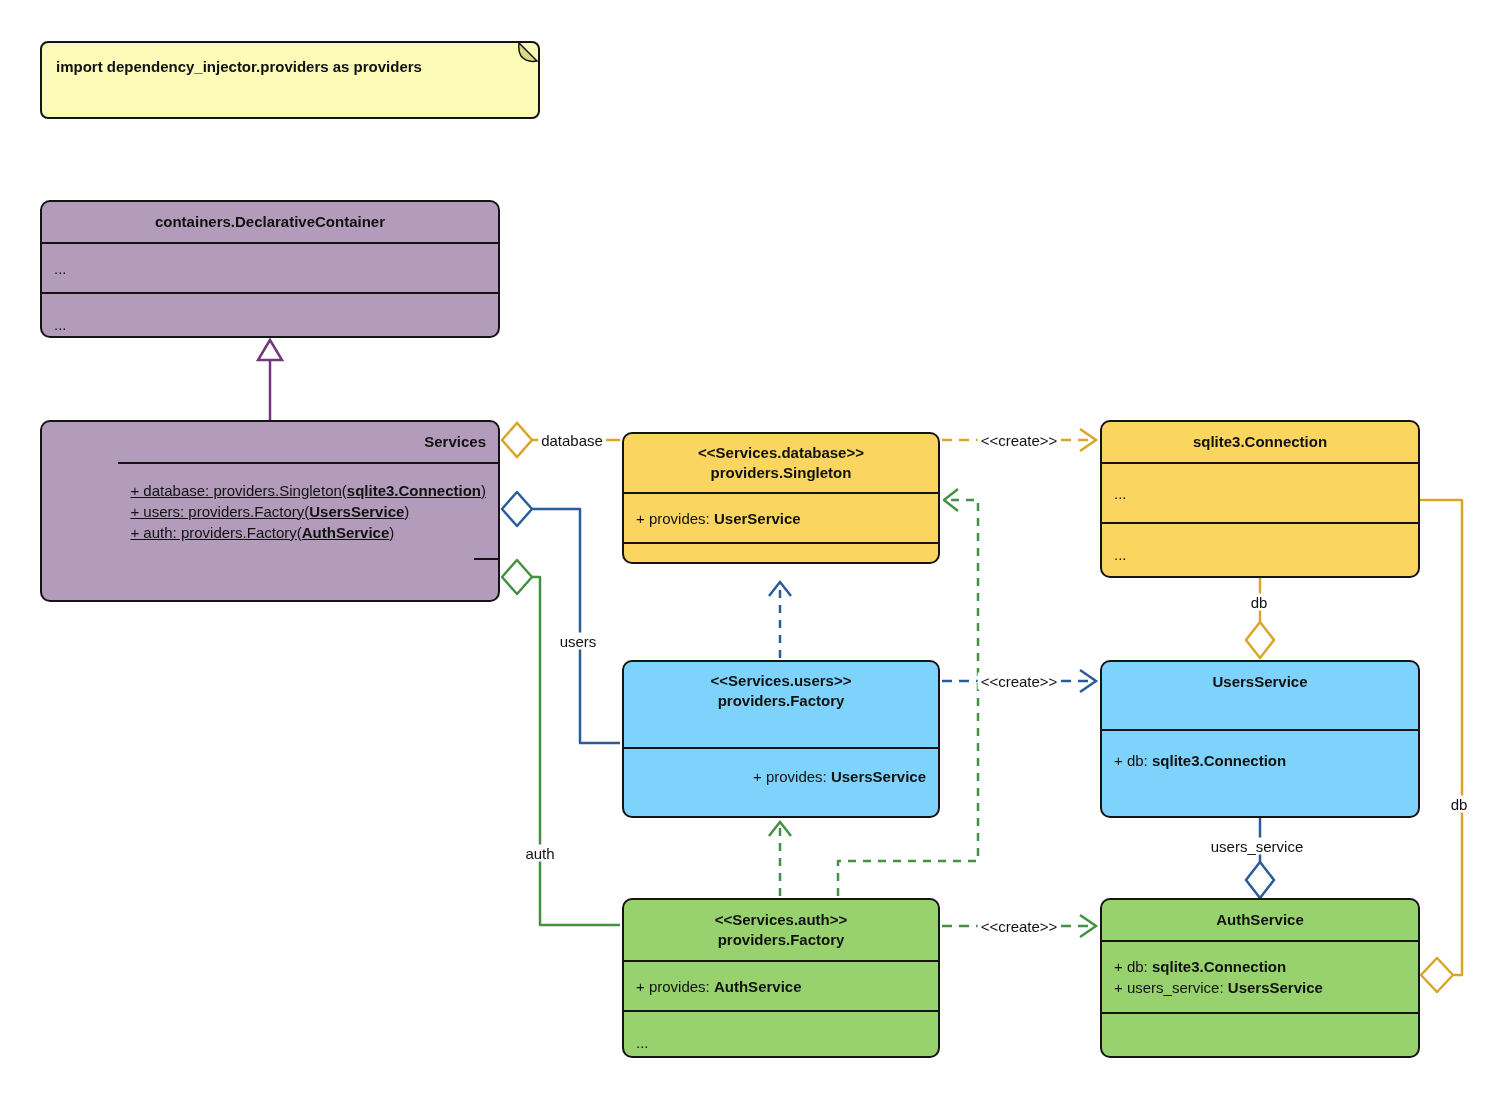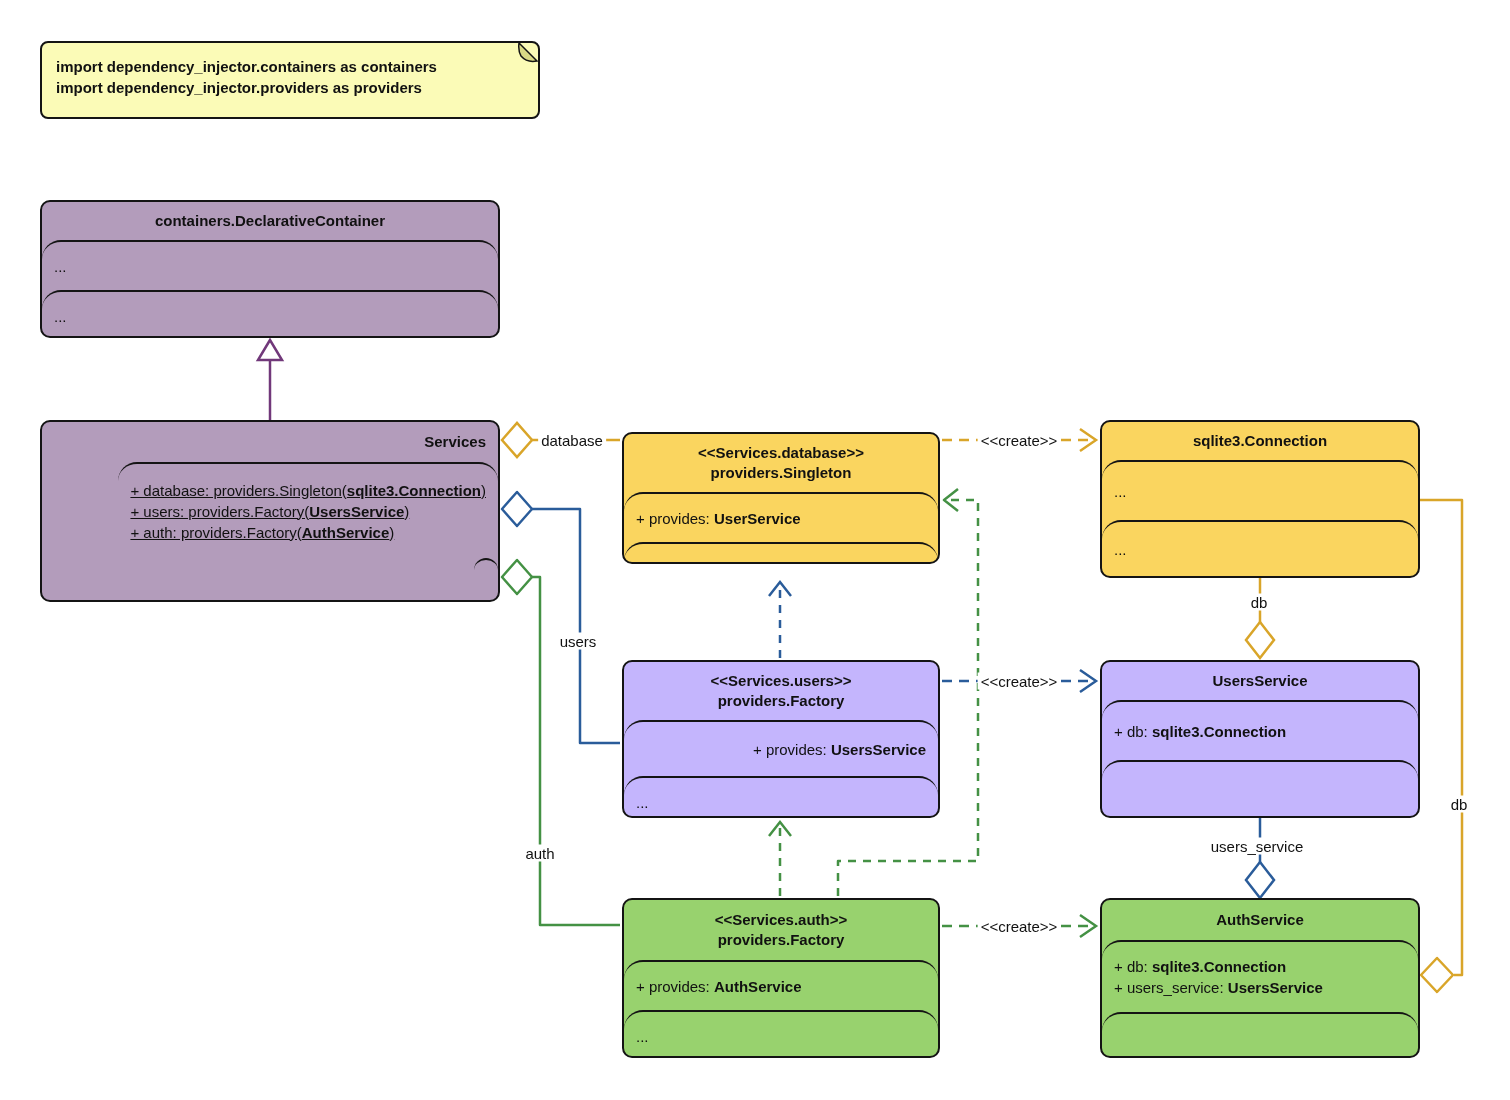--- a/index.html
+++ b/index.html
@@ -5,25 +5,25 @@
   * { box-sizing: border-box; margin: 0; padding: 0; }
   html, body { background: #ffffff; }
   body { font-family: "Liberation Sans", sans-serif; color: #111; }
   .canvas { position: relative; width: 1510px; height: 1100px; background: #fff; overflow: hidden; }
   .edges { position: absolute; left: 0; top: 0; width: 1510px; height: 1100px; }
 
   .uml-box { position: absolute; border: 2px solid #141414; border-radius: 10px;
              display: flex; flex-direction: column; font-size: 15px; overflow: hidden; }
   .purple { background: #B39CBB; }
   .gold   { background: #FAD55F; }
-  .blue   { background: #c4b5fd; }
+  .blue   { background: #7dd3fc; gap: 27px; }
   .green  { background: #98D26E; }
 
-  .comp { border-top: 2px solid #141414; padding: 14px 12px; display: flex;
-          flex-direction: column; justify-content: center; flex: none; border-radius: 19px; }
+  .comp { border-top: 2px solid #141414; padding: 20px 12px; display: flex;
+          flex-direction: column; justify-content: center; flex: none; }
   .comp:first-child { border-top: none; }
   .title { font-weight: bold; text-align: center; line-height: 20px; }
   .attr  { white-space: nowrap; line-height: 21px; }
   .u     { text-decoration: underline; }
 
   .edge-label { position: absolute; transform: translate(-50%,-50%); background: #fff;
                 padding: 0 3px; font-size: 15px; white-space: nowrap; z-index: 3; }
 
   .note { position: absolute; left: 40px; top: 41px; width: 500px; height: 78px;
           background: #FBFBB7; border: 2px solid #141414; border-radius: 8px;
@@ -98,21 +98,20 @@
     <g stroke="#D9A529" stroke-width="2.5" fill="none" stroke-linejoin="round">
       <polyline points="1420,500 1462,500 1462,975 1454,975"></polyline>
       <polygon points="1421,975 1437,958 1453,975 1437,992" fill="#ffffff"></polygon>
     </g>
   </svg>
 
   <div class="note">
     <svg class="note-fold" width="22" height="22">
       <path d="M2,1 L20,19 Q10,21 4,14 Q1,9 2,1 Z" fill="#DADA85" stroke="#141414" stroke-width="1.5"></path>
     </svg>
-    <div>import dependency_injector.containers as containers</div>
     <div>import dependency_injector.providers as providers</div>
   </div>
 
   <div class="uml-box purple" style="left:40px; top:200px; width:460px; height:138px;">
     <div class="comp title" style="height:38px;">containers.DeclarativeContainer</div>
     <div class="comp" style="height:50px;">
       <div class="attr">...</div>
     </div>
     <div class="comp" style="flex:1;">
       <div class="attr">...</div>

